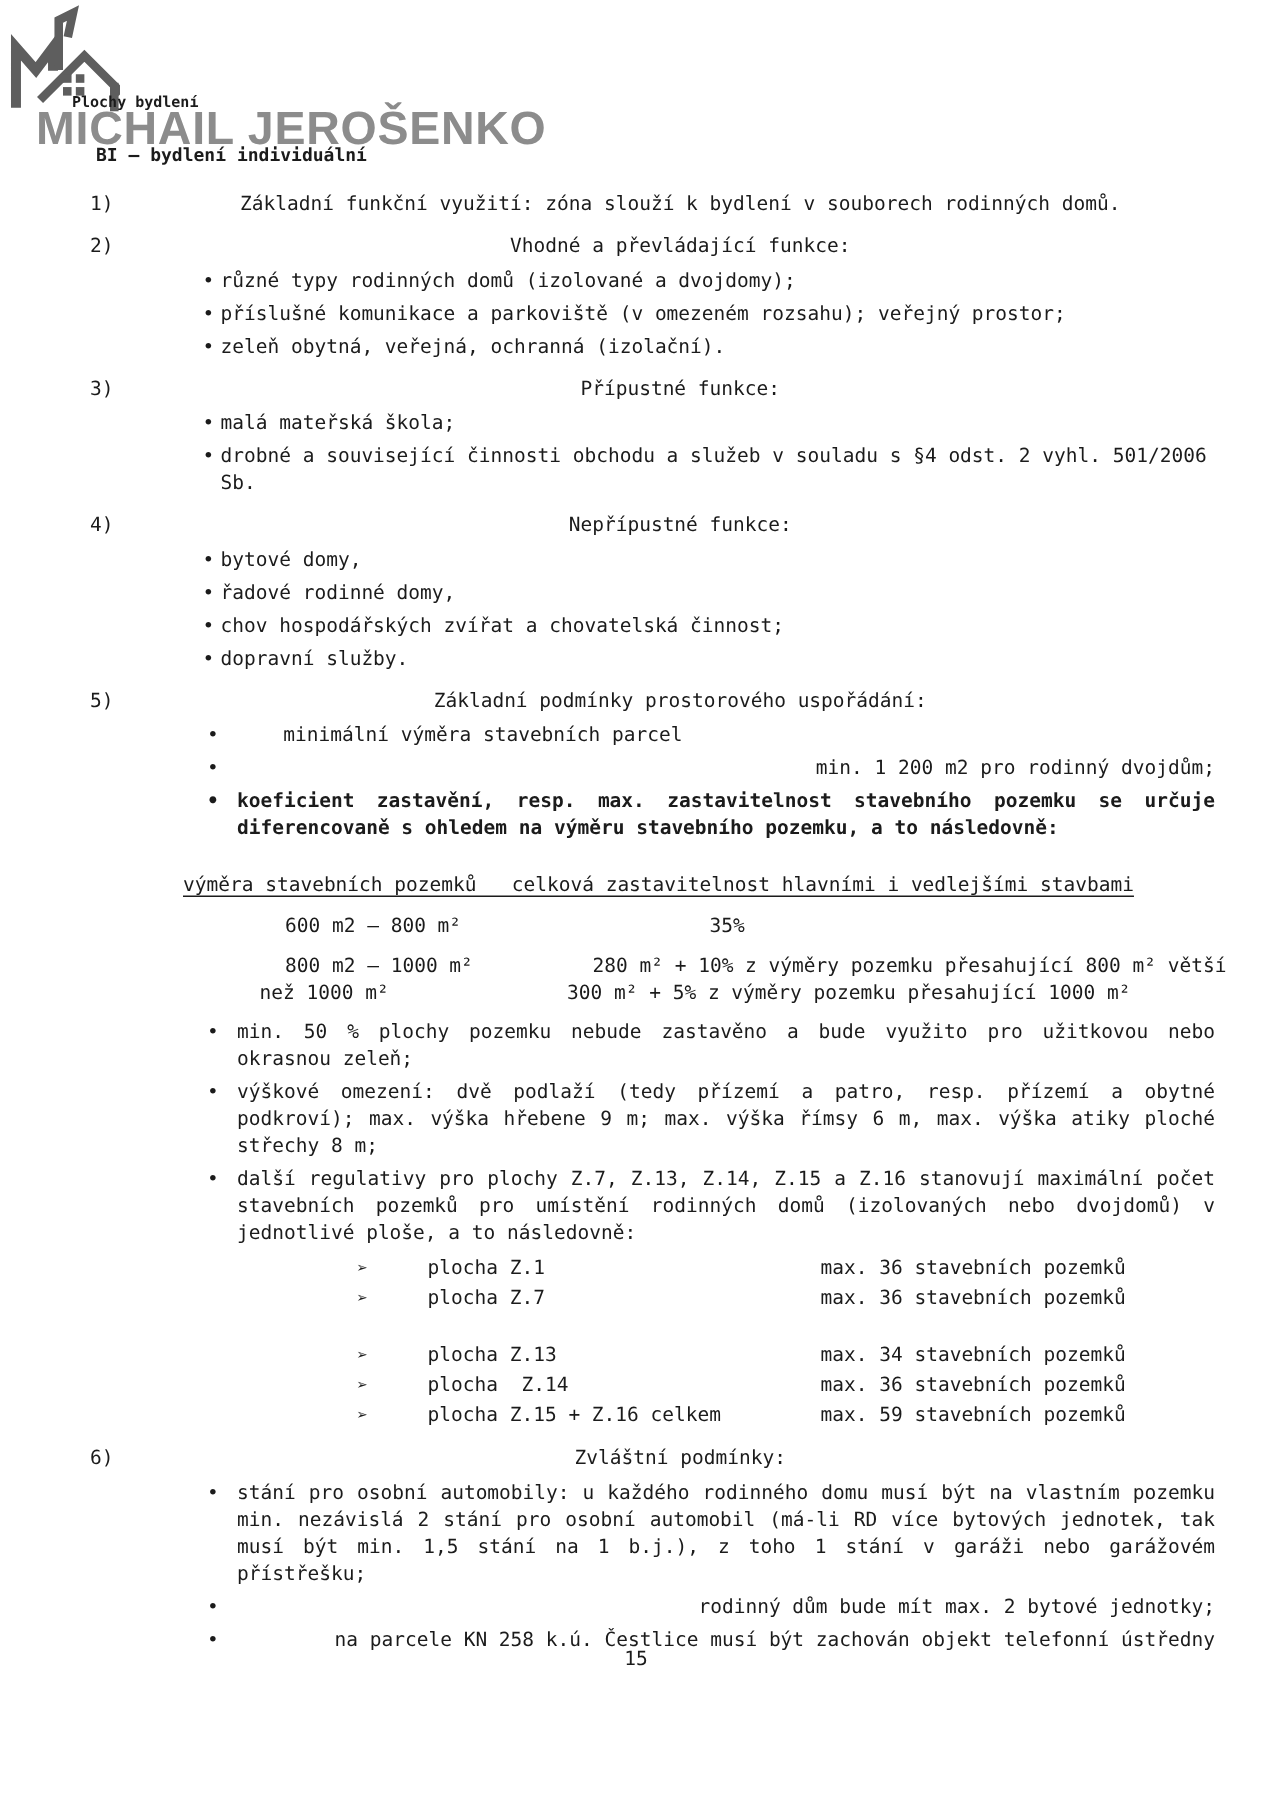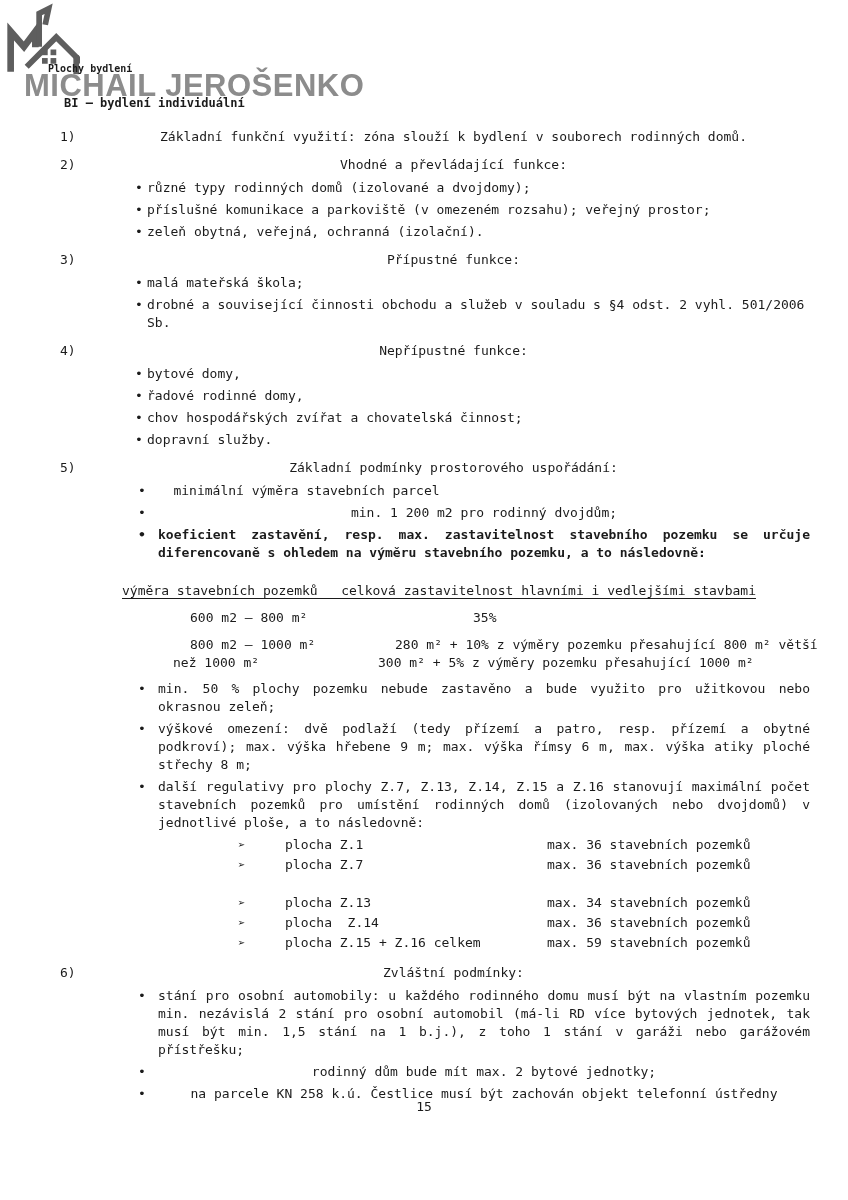--- a/index.html
+++ b/index.html
@@ -24,21 +24,21 @@
   .item .num{width:35px;flex:0 0 35px;}
   .item .itext{flex:1;text-align:center;}
   
   .sb{display:flex;margin-left:75px;margin-bottom:4px;}
   .sb .bt{flex:0 0 12px;}
   .sb .tx{flex:1;}
   
   .pb{display:flex;margin-left:78px;margin-bottom:4px;}
   .pb .bt{flex:0 0 20px;}
   .pb .tx{width:652px;text-align:justify;}
-  .pb .tx.nj{text-align:center;}
+  .pb .tx.nj{text-align:right;}
   .bold{font-weight:bold;}
   .b1row{display:flex;}
   .b1l{flex:0 0 297px;}
   
   .tbl{margin-left:62px;margin-top:20px;margin-bottom:8px;}
   .th{white-space:pre;text-decoration:underline;text-underline-offset:3px;margin-bottom:9px;}
   .trow{display:flex;}
   .trow .tl{flex:0 0 205px;padding-left:68px;white-space:pre;}
   .trow.r3 .tl{padding-left:51px;}
   .trow .tr1{white-space:pre;}

